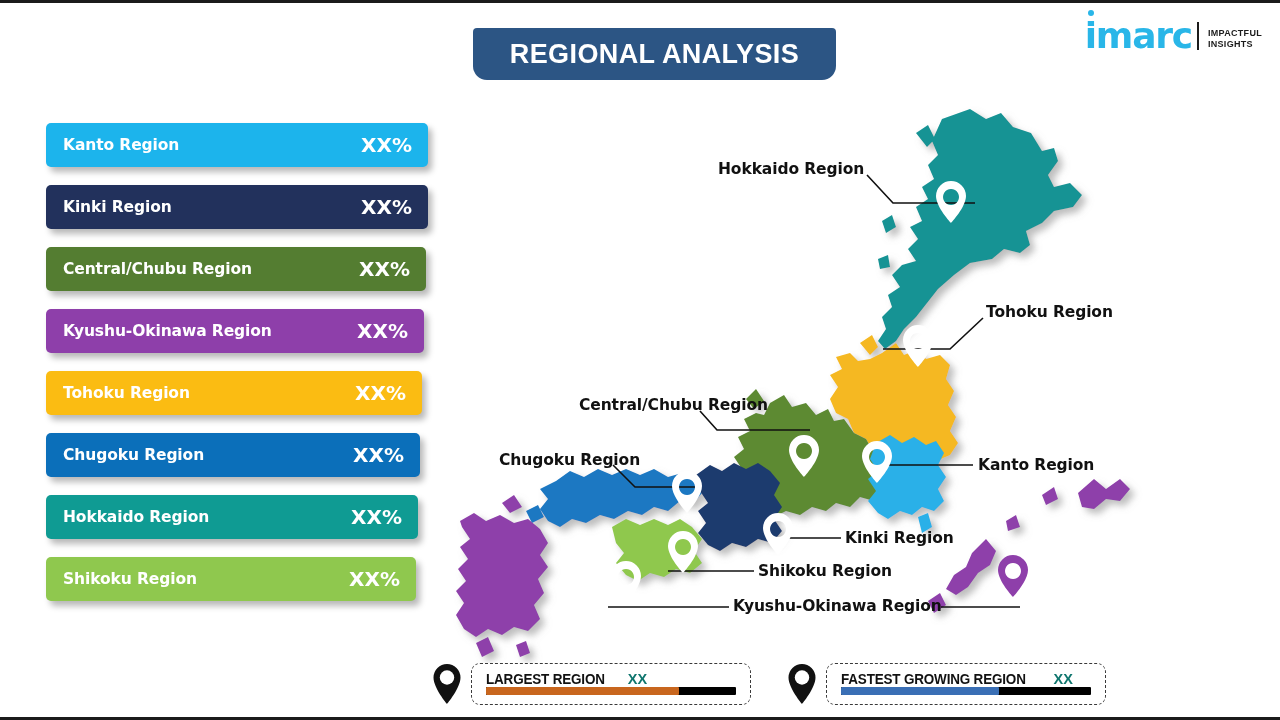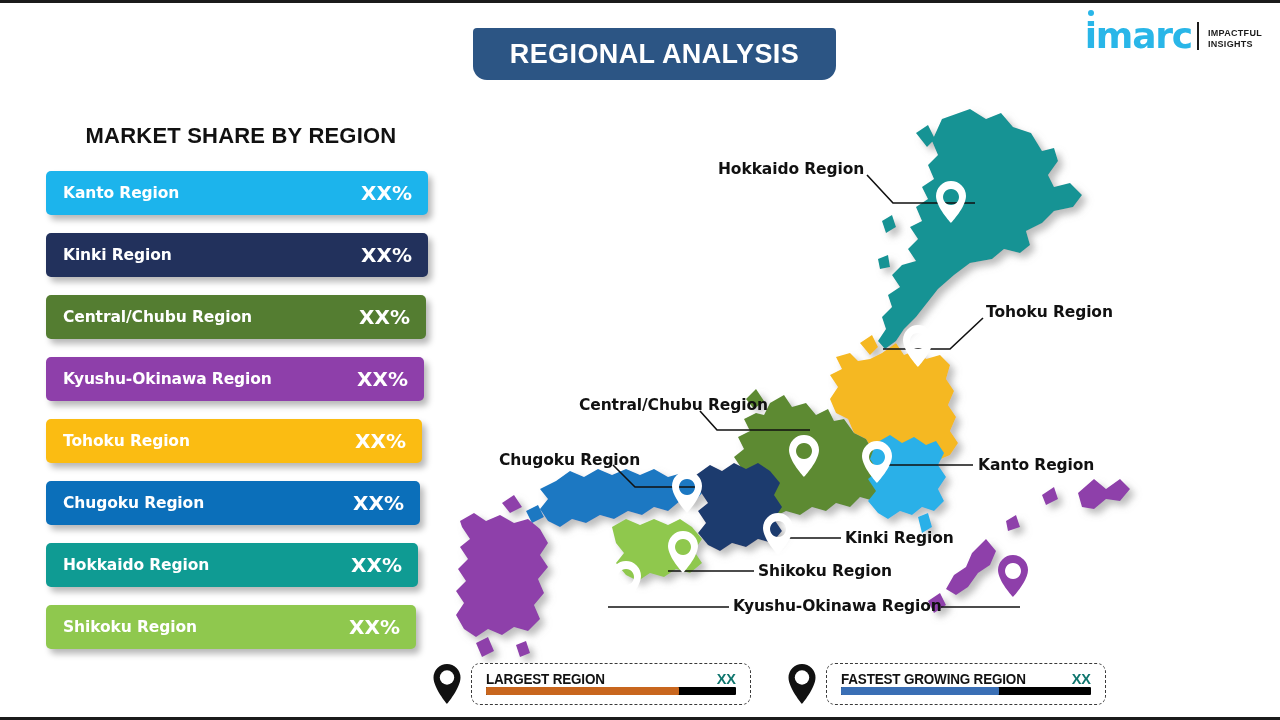--- a/index.html
+++ b/index.html
@@ -165,21 +165,20 @@
   .callout-box {
     border: 1.6px dashed #3a3a3a;
     border-radius: 9px;
     padding: 7px 14px 9px 14px;
     background: #ffffff;
     min-width: 280px;
   }
   .callout-head {
     display: flex;
     align-items: baseline;
-    justify-content: space-between;
     gap: 14px;
     margin-bottom: 0;
   }
   .callout-label {
     font-size: 14.5px;
     font-weight: bold;
     color: #111111;
     letter-spacing: -0.2px;
     transform: scaleX(0.93);
     transform-origin: left center;
@@ -220,21 +219,20 @@
       <span>imarc</span>
     </div>
     <div class="logo-divider"></div>
     <div class="logo-tag">
       <span>IMPACTFUL</span>
       <span>INSIGHTS</span>
     </div>
   </div>
 
   <div id="left-panel">
-    <div id="panel-heading">MARKET SHARE BY REGION</div>
     <div id="share-list">
         <div class="share-bar" style="background: rgb(28, 180, 236); width: 382px;">
           <span class="region-name">Kanto  Region</span>
           <span class="region-value">XX%</span>
         </div>
         <div class="share-bar" style="background: rgb(34, 49, 92); width: 382px;">
           <span class="region-name">Kinki  Region</span>
           <span class="region-value">XX%</span>
         </div>
         <div class="share-bar" style="background: rgb(84, 125, 49); width: 380px;">

